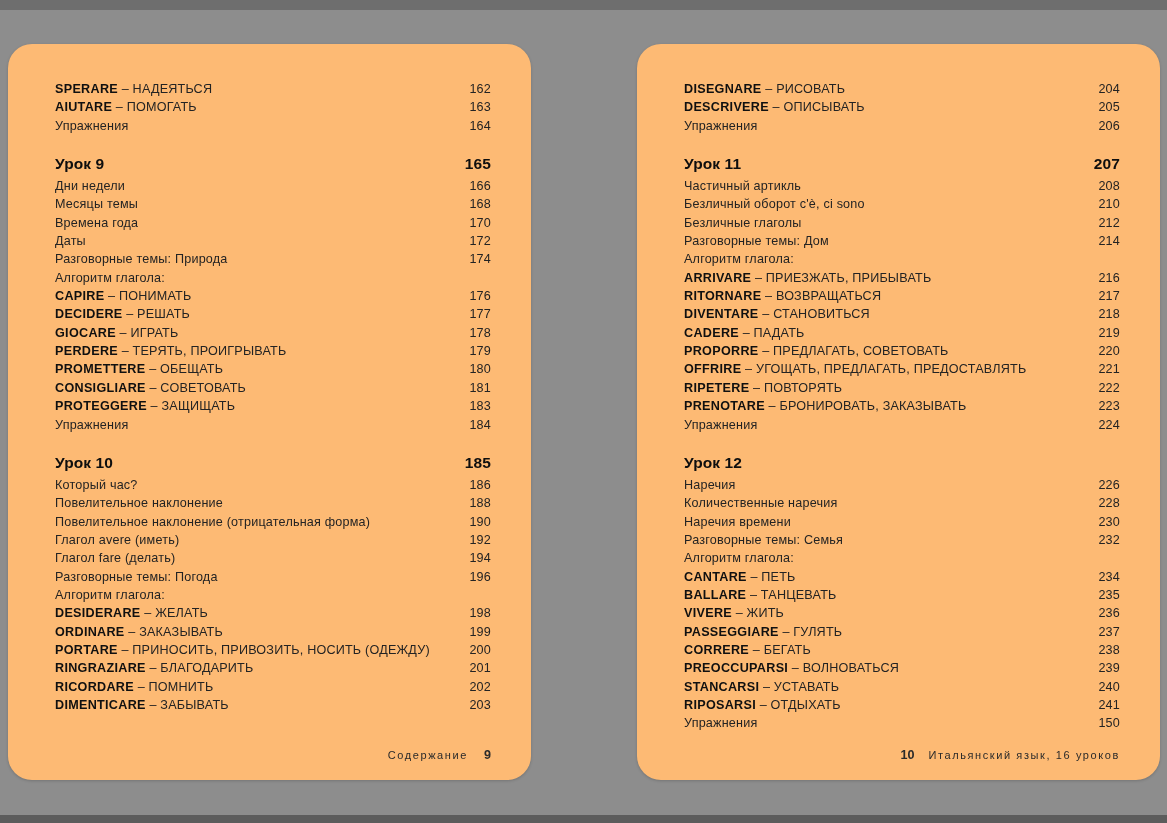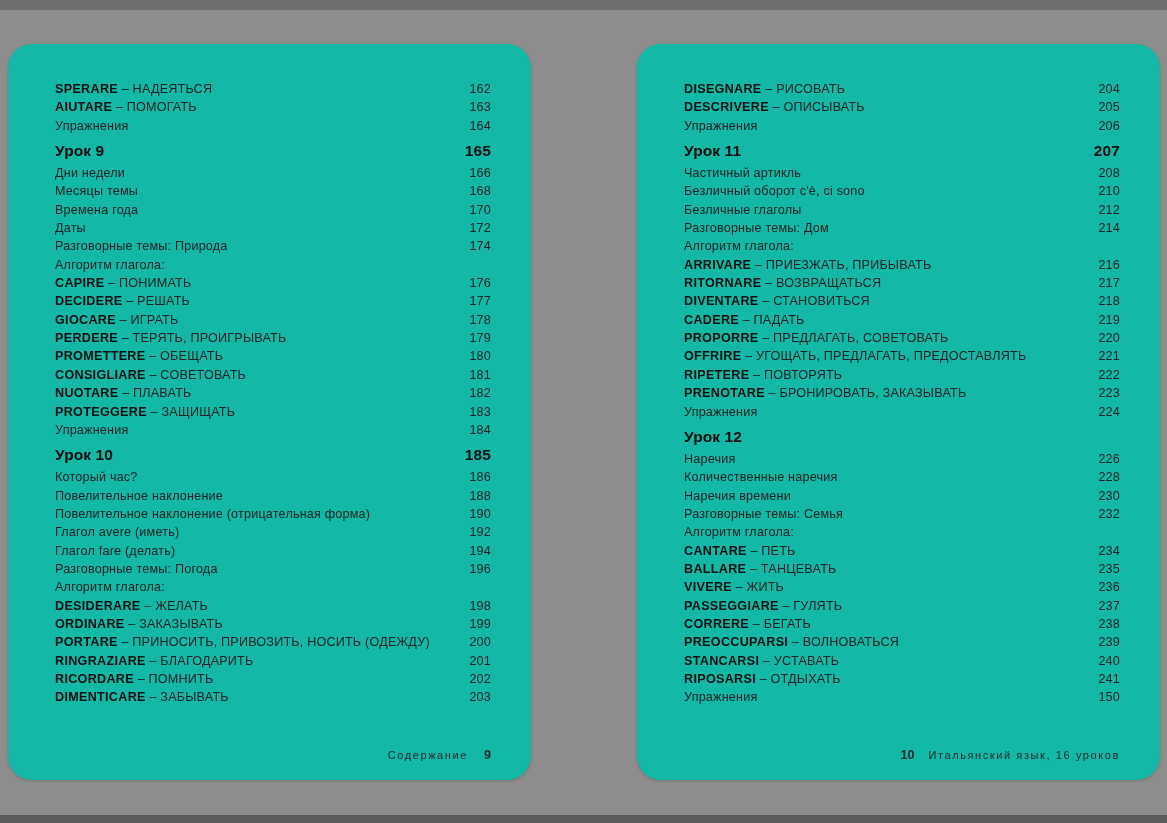--- a/index.html
+++ b/index.html
@@ -13,39 +13,39 @@
   .edge-top {
     position: absolute; top: 0; left: 0; width: 100%; height: 10px;
     background: #6e6e6e;
   }
   .edge-bottom {
     position: absolute; bottom: 0; left: 0; width: 100%; height: 8px;
     background: #5c5c5c;
   }
   .sheet {
     position: absolute; top: 44px; width: 523px; height: 736px;
-    background: #14b8a6;
+    background: #fdba74;
     border-radius: 24px;
     box-shadow: 0 1px 3px rgba(0,0,0,0.18);
   }
   .sheet.left  { left: 8px; }
   .sheet.right { left: 637px; }
   .toc {
     position: absolute; top: 36px; left: 47px; right: 40px;
   }
   .row {
     display: flex; justify-content: space-between; align-items: baseline;
     font-size: 12.6px; line-height: 18.35px;
     color: #232323; letter-spacing: 0.2px;
     white-space: nowrap;
   }
   .row .lbl b { font-weight: 700; color: #101010; letter-spacing: 0.3px; }
   .row .num { padding-left: 10px; }
   .row.heading {
-    margin-top: 5px; margin-bottom: 3px;
+    margin-top: 18px; margin-bottom: 3px;
     font-size: 15.5px; font-weight: 700; line-height: 21px;
     color: #0e0e0e; letter-spacing: 0.1px;
   }
   .footer {
     position: absolute; bottom: 18px; left: 47px; right: 40px;
     font-size: 11px; color: #2a2a2a; margin-top: 28px;
   }
   .footer-left  { text-align: right; }
   .footer-right { text-align: right; }
   .footer .footer-label { letter-spacing: 1.6px; }
@@ -117,24 +117,20 @@
       </div>
       <div class="row verb">
         <span class="lbl"><b>PROMETTERE</b> – ОБЕЩАТЬ</span>
         <span class="num">180</span>
       </div>
       <div class="row verb">
         <span class="lbl"><b>CONSIGLIARE</b> – СОВЕТОВАТЬ</span>
         <span class="num">181</span>
       </div>
       <div class="row verb">
-        <span class="lbl"><b>NUOTARE</b> – ПЛАВАТЬ</span>
-        <span class="num">182</span>
-      </div>
-      <div class="row verb">
         <span class="lbl"><b>PROTEGGERE</b> – ЗАЩИЩАТЬ</span>
         <span class="num">183</span>
       </div>
       <div class="row plain">
         <span class="lbl">Упражнения</span>
         <span class="num">184</span>
       </div>
       <div class="row heading">
         <span class="lbl">Урок 10</span>
         <span class="num">185</span>

